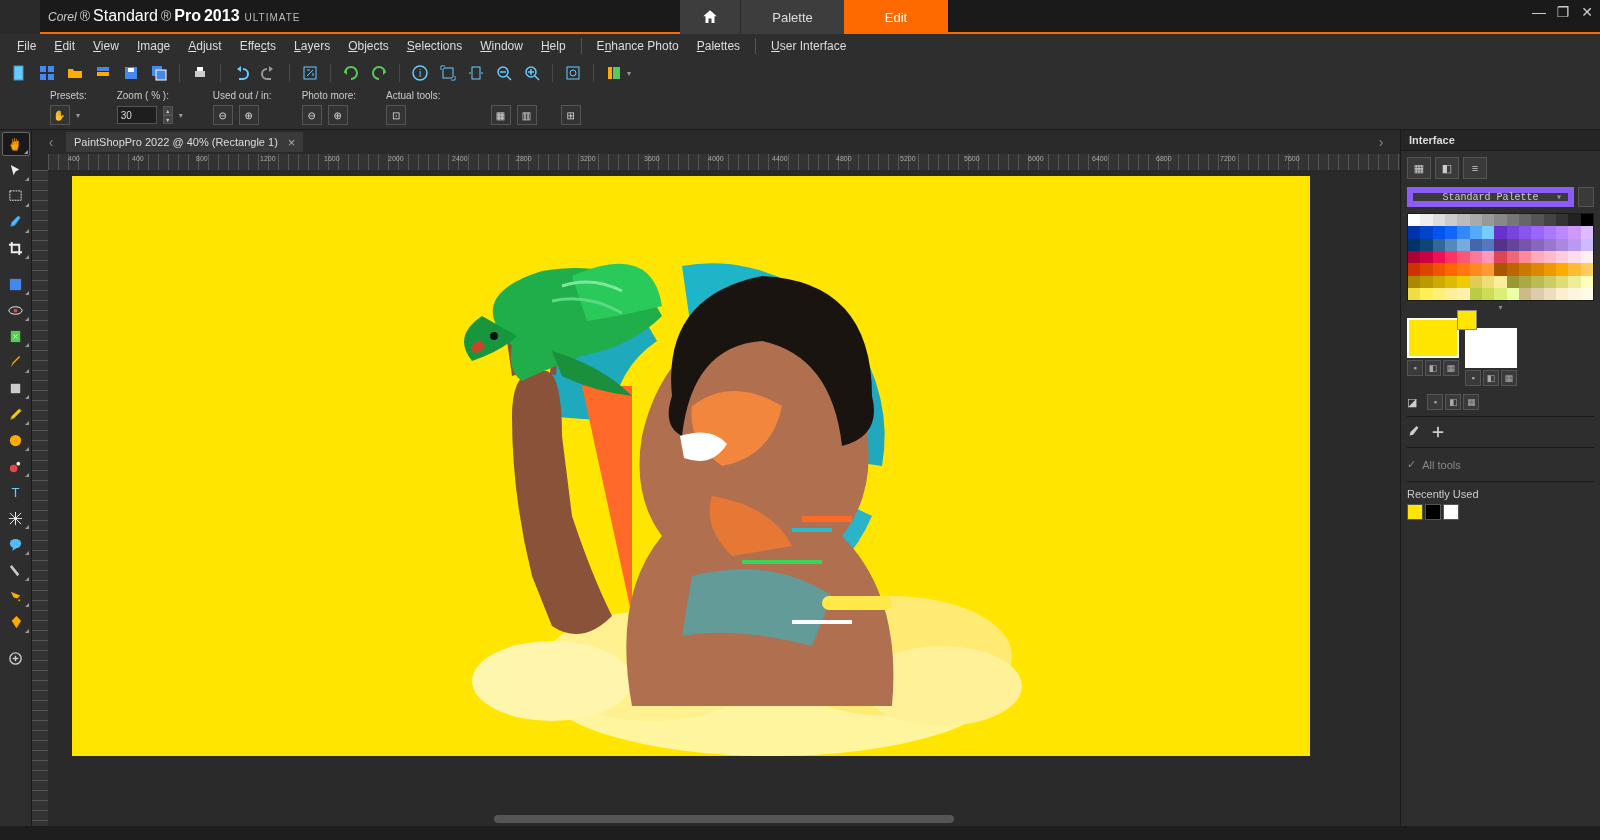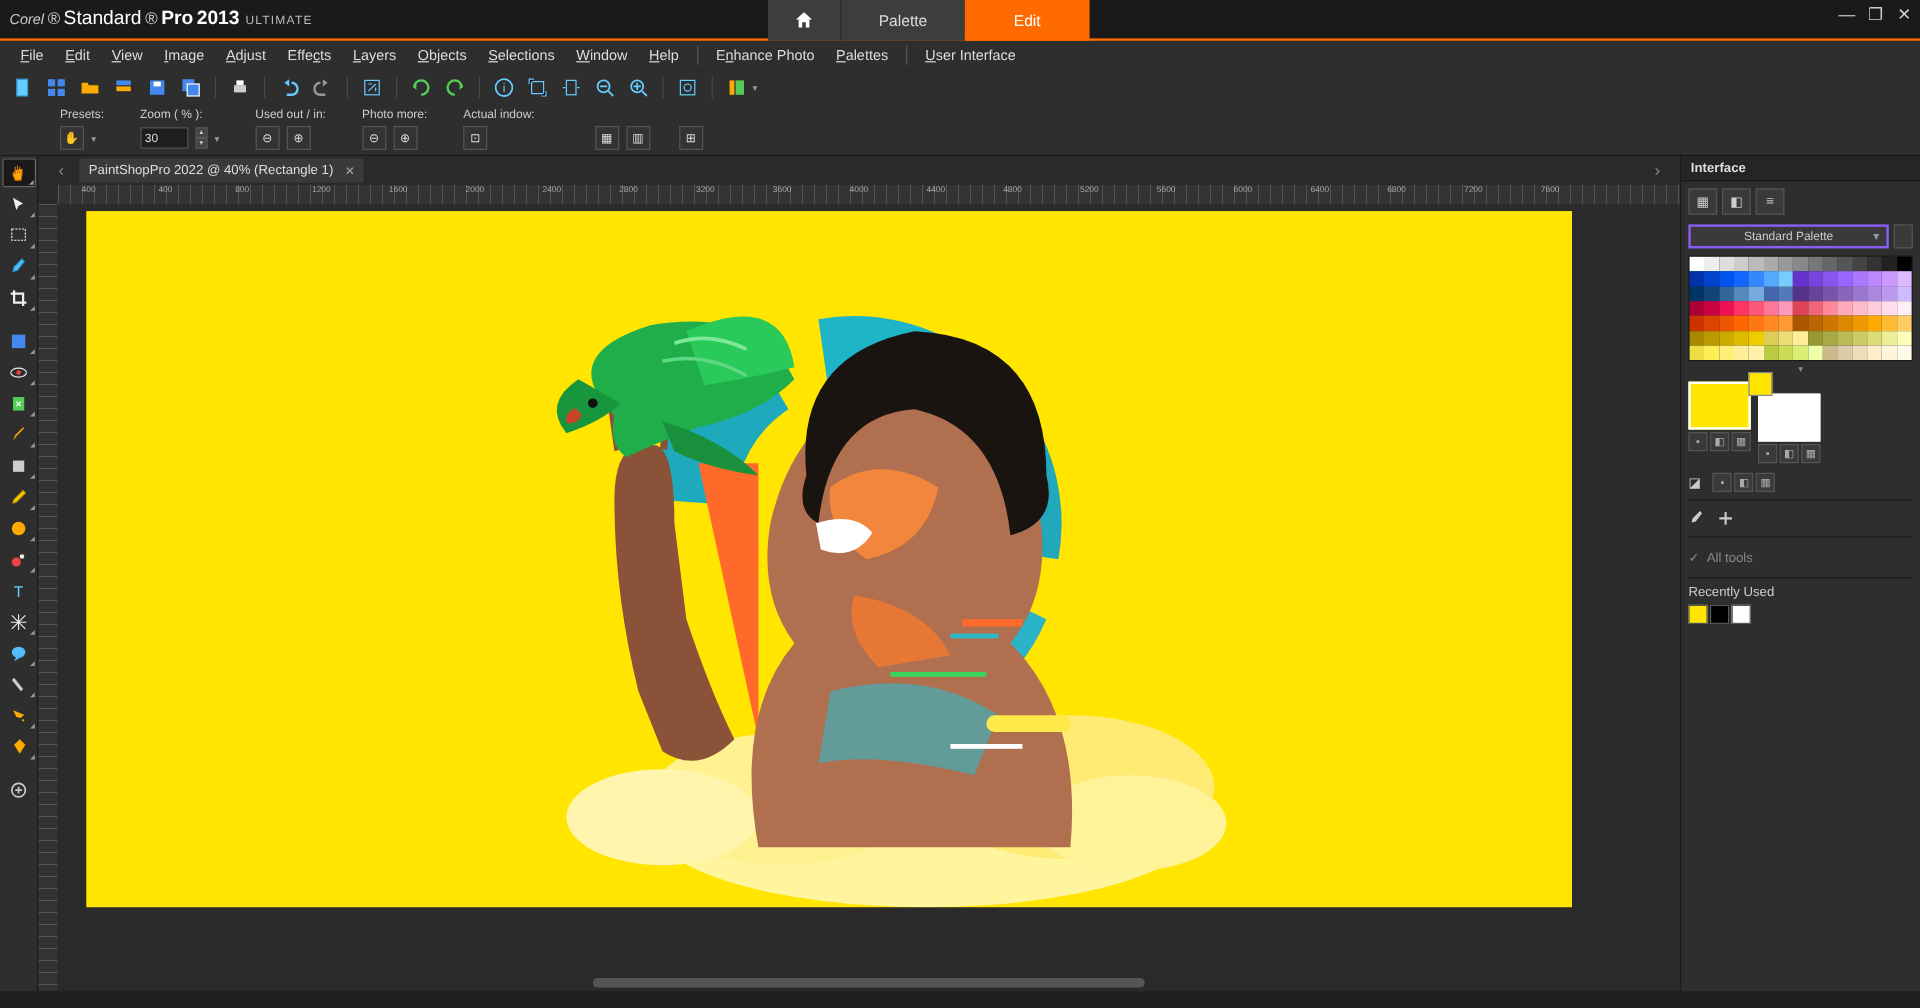--- a/index.html
+++ b/index.html
@@ -1,19 +1,19 @@
 <!DOCTYPE html>
 <html><head>
 <meta charset="utf-8">
 <style>
 * { margin:0; padding:0; box-sizing:border-box; font-family:"Segoe UI",Tahoma,sans-serif; user-select:none; }
 body { background:#2a2a2a; color:#ccc; width:1600px; height:840px; overflow:hidden; position:relative; }
 
 
-.titlebar { height:34px; background:#1a1a1a; display:flex; align-items:center; padding:0 8px; border-bottom:2px solid #ff6a00; position:relative; }
+.titlebar { height:34px; background:#1a1a1a; display:flex; align-items:center; padding:0 8px; border-bottom:2px solid #ff6a00; position:relative;margin-left:40px; }
 .title { font-size:14px; display:flex; align-items:baseline; gap:3px; }
 .title .brand { color:#ccc; font-style:italic; font-size:12px;}
 .title .product1 { font-weight:400; color:#fff; font-size:16px;}
 .title .product2 { font-weight:700; color:#fff; font-size:16px;}
 .title .year { font-weight:700; color:#fff; font-size:16px; }
 .title .edition { font-size:10px; letter-spacing:1px; color:#bbb; margin-left:2px; }
 .maintabs { position:absolute; left:640px; top:0; height:34px; display:flex; }
 .maintab { width:104px; height:34px; display:flex; align-items:center; justify-content:center; font-size:13px; color:#ddd; cursor:pointer; }
 .maintab.home { width:60px; background:#3d3d3d; }
 .maintab.home svg { width:18px; height:18px; fill:#fff; }
@@ -72,21 +72,21 @@
 .ruler-h .tick-labels { position:absolute; top:1px; left:0; right:0; display:flex; font-size:7px; color:#aaa;}
 .ruler-v::before { content:""; position:absolute; inset:0; background:repeating-linear-gradient(to bottom, #888 0 1px, transparent 1px 10px); opacity:0.4;}
 
 
 .right-panel { width:200px; background:#2e2e2e; border-left:1px solid #1a1a1a; display:flex; flex-direction:column; font-size:11px;}
 .panel-title { background:#252525; padding:4px 8px; font-weight:600; color:#ddd; border-bottom:1px solid #1a1a1a;}
 .panel-body { padding:6px; }
 .mat-icons { display:flex; gap:4px; margin-bottom:8px;}
 .mat-icons .ib { width:24px; height:22px; background:#3a3a3a; border:1px solid #555; cursor:pointer; display:flex; align-items:center; justify-content:center;}
 .mat-palette-row { display:flex; align-items:center; gap:4px; margin-bottom:6px;}
-.mat-palette-row .sel { flex:1; height:20px; background:#3a3a3a; border:2px solid #8b5cf6; font-size:10px; color:#ccc; display:flex; align-items:center; justify-content:center; gap:6px; cursor:pointer; position:relative;}
+.mat-palette-row .sel { flex:1; height:20px; background:#3a3a3a; border:6px solid #8b5cf6; font-size:10px; color:#ccc; display:flex; align-items:center; justify-content:center; gap:6px; cursor:pointer; position:relative;font-family:Liberation Mono, monospace;}
 .mat-palette-row .sel::after{content:"▾"; position:absolute; right:6px; color:#999;}
 .mat-palette-row .aux { width:16px; height:20px; background:#3a3a3a; border:1px solid #555; cursor:pointer;}
 .swatches { display:grid; grid-template-columns:repeat(15,1fr); gap:0; border:1px solid #1a1a1a; }
 .swatches div { aspect-ratio:1; cursor:pointer; }
 .arrow-down-mini { text-align:center; color:#888; font-size:8px; cursor:pointer; margin:2px 0 6px;}
 .fgbg { display:flex; gap:6px; align-items:flex-start; margin-bottom:8px;}
 .fgbg .bigsw { width:52px; height:40px; border:2px solid #fff; cursor:pointer;}
 .fgbg .smallsw { width:20px; height:20px; border:1px solid #888; cursor:pointer;}
 .tinygrid { display:grid; grid-template-columns:repeat(3,16px); gap:2px;}
 .tinygrid div { width:16px; height:16px; background:#3a3a3a; border:1px solid #555; cursor:pointer; font-size:9px; display:flex; align-items:center; justify-content:center; color:#aaa;}
@@ -301,21 +301,21 @@
     </div>
   </div>
   <div class="optgroup">
     <span class="label">Photo more:</span>
     <div class="ctrl">
       <div class="minibtn">⊖</div>
       <div class="minibtn">⊕</div>
     </div>
   </div>
   <div class="optgroup">
-    <span class="label">Actual indow:</span>
+    <span class="label">Actual tools:</span>
     <div class="ctrl">
       <div class="minibtn">⊡</div>
     </div>
   </div>
   <div class="optgroup" style="margin-left:20px">
     <span class="label">&nbsp;</span>
     <div class="ctrl">
       <div class="minibtn">▦</div>
       <div class="minibtn">▥</div>
       <div class="minibtn" style="margin-left:18px">⊞</div>

